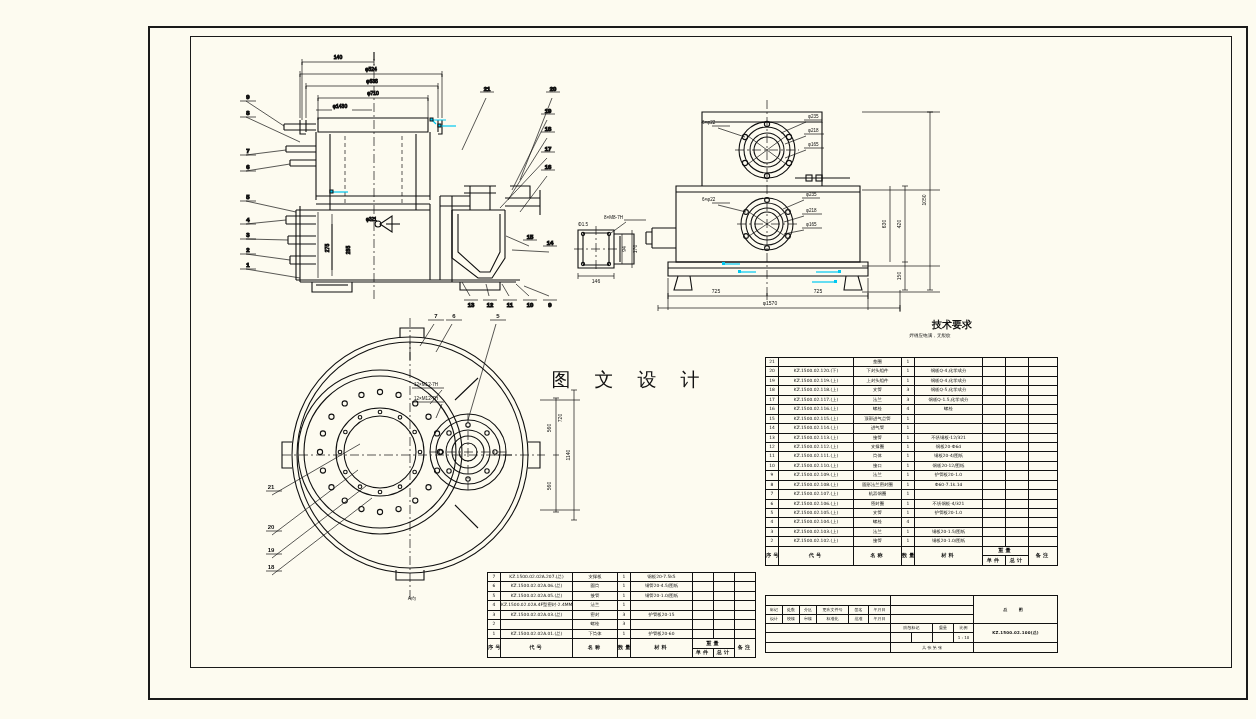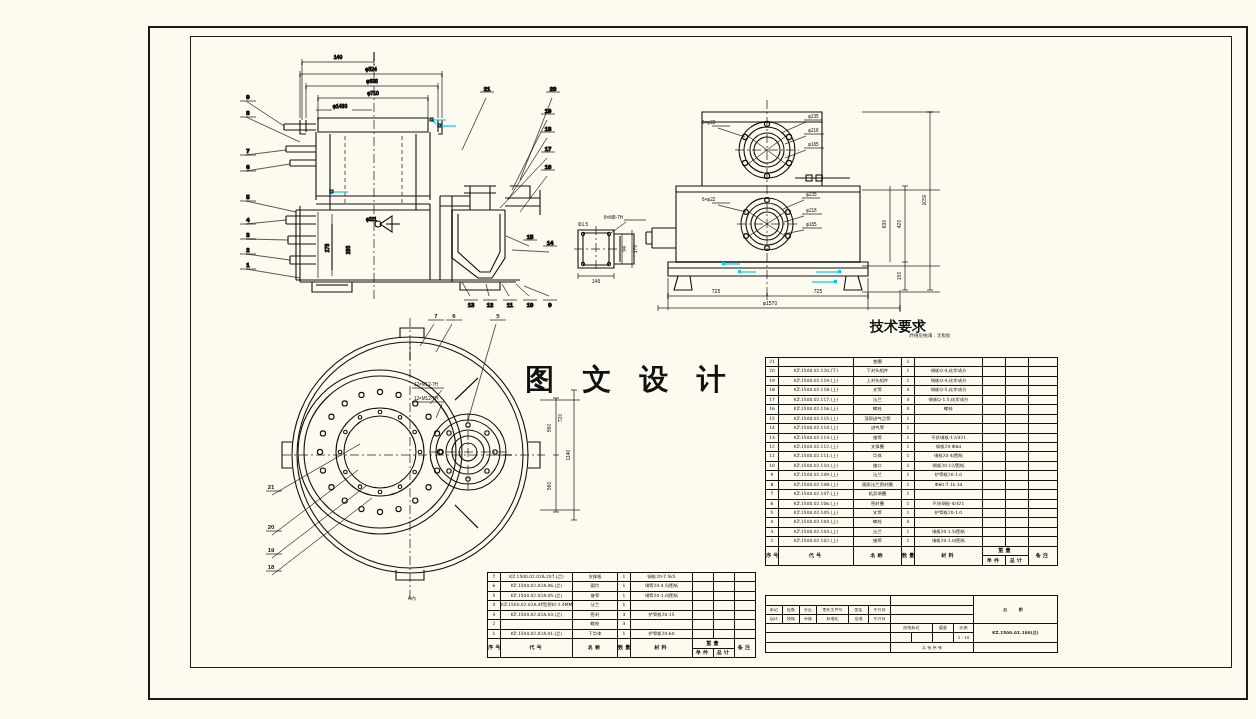--- a/index.html
+++ b/index.html
@@ -13,22 +13,22 @@
   .t{stroke-width:1.1;}
   .tn{stroke-width:0.7;}
   .dash{stroke-dasharray:9 3 2 3;stroke-width:0.7;}
   .hid{stroke-dasharray:4 3;stroke-width:0.7;}
   .cy{stroke:#00c8f0;stroke-width:1.2;fill:none;}
   .cyf{fill:#00c8f0;}
   .dimtxt{font-size:5px;fill:#111;font-family:"Liberation Sans",sans-serif;text-anchor:middle;}
   .dimtxt2{font-size:4.6px;fill:#111;font-family:"Liberation Sans",sans-serif;}
   .balloon{font-size:6px;fill:#111;font-weight:bold;font-family:"Liberation Sans",sans-serif;text-anchor:middle;}
   .watermark{left:520px;top:333px;width:220px;height:46px;background:#fdfbf0;display:flex;align-items:center;justify-content:center;}
-  .watermark span{font-family:"DejaVu Serif",serif;font-size:29px;color:#111;letter-spacing:9px;font-weight:700;margin-top:47px;}
-  .tech-title{left:898px;top:318px;font-size:14px;font-weight:bold;color:#111;font-family:"DejaVu Sans",sans-serif;white-space:nowrap;transform:translateX(-50%);}
+  .watermark span{font-family:"DejaVu Serif",serif;font-size:19px;color:#111;letter-spacing:9px;font-weight:400;margin-top:47px;}
+  .tech-title{left:952px;top:318px;font-size:10px;font-weight:bold;color:#111;font-family:"DejaVu Sans",sans-serif;white-space:nowrap;transform:translateX(-50%);}
   .tech-sub{left:930px;top:333px;font-size:4.6px;color:#111;font-family:"DejaVu Sans",sans-serif;white-space:nowrap;transform:translateX(-50%);}
   table.bom{position:absolute;border-collapse:collapse;table-layout:fixed;background:transparent;}
   table.bom td{border:0.8px solid #111;font-size:4.4px;color:#111;font-family:"DejaVu Sans",sans-serif;
     padding:0;text-align:center;overflow:hidden;white-space:nowrap;line-height:1;height:8.45px;}
   table.bom td.hd{font-size:5.2px;font-weight:bold;letter-spacing:2px;}
   .bom-right{left:765px;top:357px;width:292px;}
   .bom-left{left:487px;top:572px;width:268px;}
   table.tb{position:absolute;border-collapse:collapse;table-layout:fixed;}
   table.tb td{border:0.8px solid #111;font-size:4px;color:#111;font-family:"DejaVu Sans",sans-serif;
     padding:0;text-align:center;overflow:hidden;white-space:nowrap;line-height:1;}

